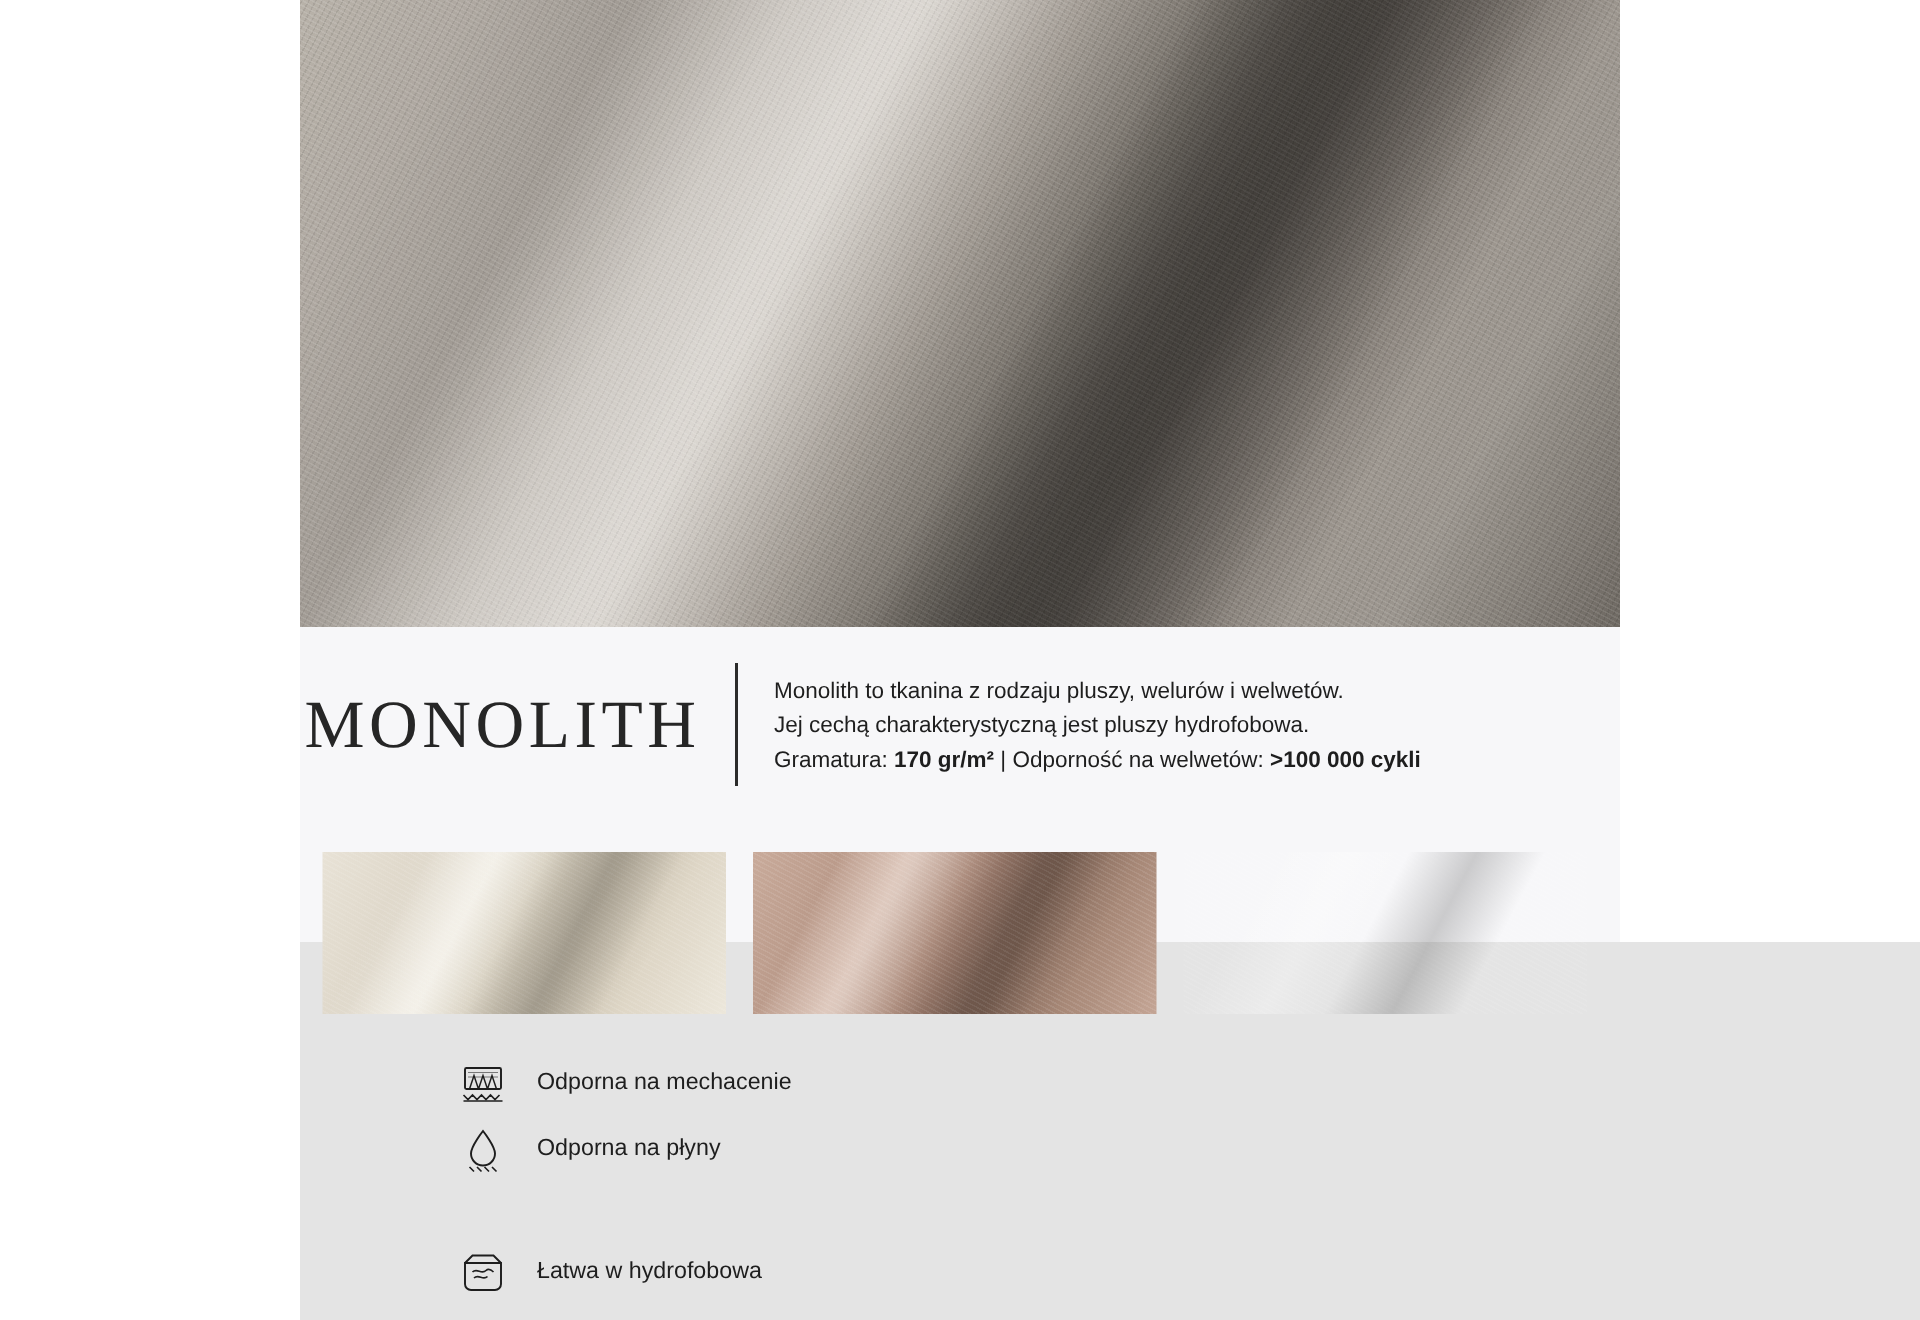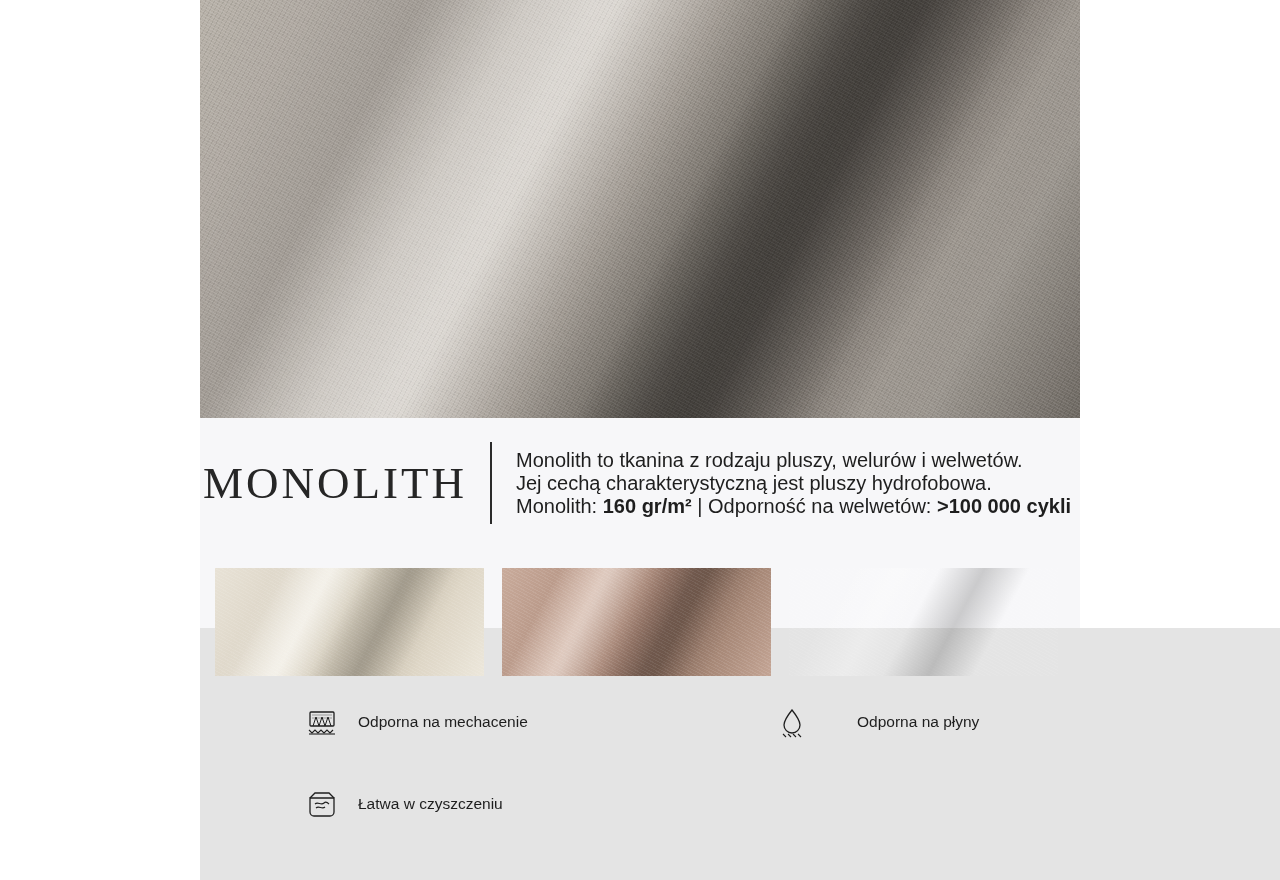--- a/index.html
+++ b/index.html
@@ -92,21 +92,21 @@
     box-sizing: border-box;
   }
   .divider {
     width: 2px;
     height: 82px;
     background: #2b2b2b;
     margin-right: 24px;
   }
   .desc {
     flex: 1;
-    font-size: 20px;
+    font-size: 15px;
     line-height: 23px;
     color: #1e1e1e;
   }
   .desc .spec b { font-weight: bold; }
 
   
   .lower {
     position: absolute;
     left: 200px;
     top: 548px;
@@ -163,27 +163,28 @@
   
   .features {
     position: absolute;
     left: 300px;
     top: 700px;
     width: 760px;
   }
   .feat-row {
     display: flex;
     margin-bottom: 38px;
+    flex-direction: column;
   }
   .feat {
     display: flex;
     align-items: center;
     width: 470px;
   }
-  .feat.right { width: 290px; gap: 29px; }
+  .feat.right { width: 290px; }
   .feat-icon {
     width: 44px;
     height: 44px;
     display: flex;
     align-items: center;
     justify-content: center;
     margin-right: 14px;
     flex: none;
   }
   .feat-label {
@@ -206,21 +207,21 @@
   <div class="lower">
     <div class="lower-gray"></div>
   </div>
 
   <div class="info-band">
     <div class="brand-title">MONOLITH</div>
     <div class="divider"></div>
     <div class="desc">
       <div>Monolith to tkanina z rodzaju pluszy, welurów i welwetów.</div>
       <div>Jej cechą charakterystyczną jest pluszy hydrofobowa.</div>
-      <div class="spec"><span>Monolith: </span><b>160 gr/m²</b><span> | </span><span>Odporność na welwetów: </span><b>&gt;100 000 cykli</b></div>
+      <div class="spec"><span>Gramatura: </span><b>170 gr/m²</b><span> | </span><span>Odporność na welwetów: </span><b>&gt;100 000 cykli</b></div>
     </div>
   </div>
 
   <div class="swatches">
     <div class="swatch sw-beige">
       <div class="weave"></div>
       <div class="sheen"></div>
     </div>
     <div class="swatch sw-brown">
       <div class="weave"></div>
@@ -261,19 +262,19 @@
     <div class="feat-row">
       <div class="feat">
         <div class="feat-icon">
           <svg width="40" height="40" viewBox="0 0 40 40" fill="none" stroke="#1e1e1e" stroke-width="1.3">
             <path d="M8 14 h24 v14 a4 4 0 0 1 -4 4 h-16 a4 4 0 0 1 -4 -4 Z"></path>
             <path d="M8 14 l5 -5 h14 l5 5"></path>
             <path d="M13 20 c3 -3 6 2 9 -1 c2 -2 4 0 5 1" stroke-width="1.1"></path>
             <path d="M14 24 c3 -3 6 2 9 -1" stroke-width="1.1"></path>
           </svg>
         </div>
-        <div class="feat-label">Łatwa w czyszczeniu</div>
+        <div class="feat-label">Łatwa w hydrofobowa</div>
       </div>
     </div>
 
   </div>
 
 </div>
 
 </body></html>

